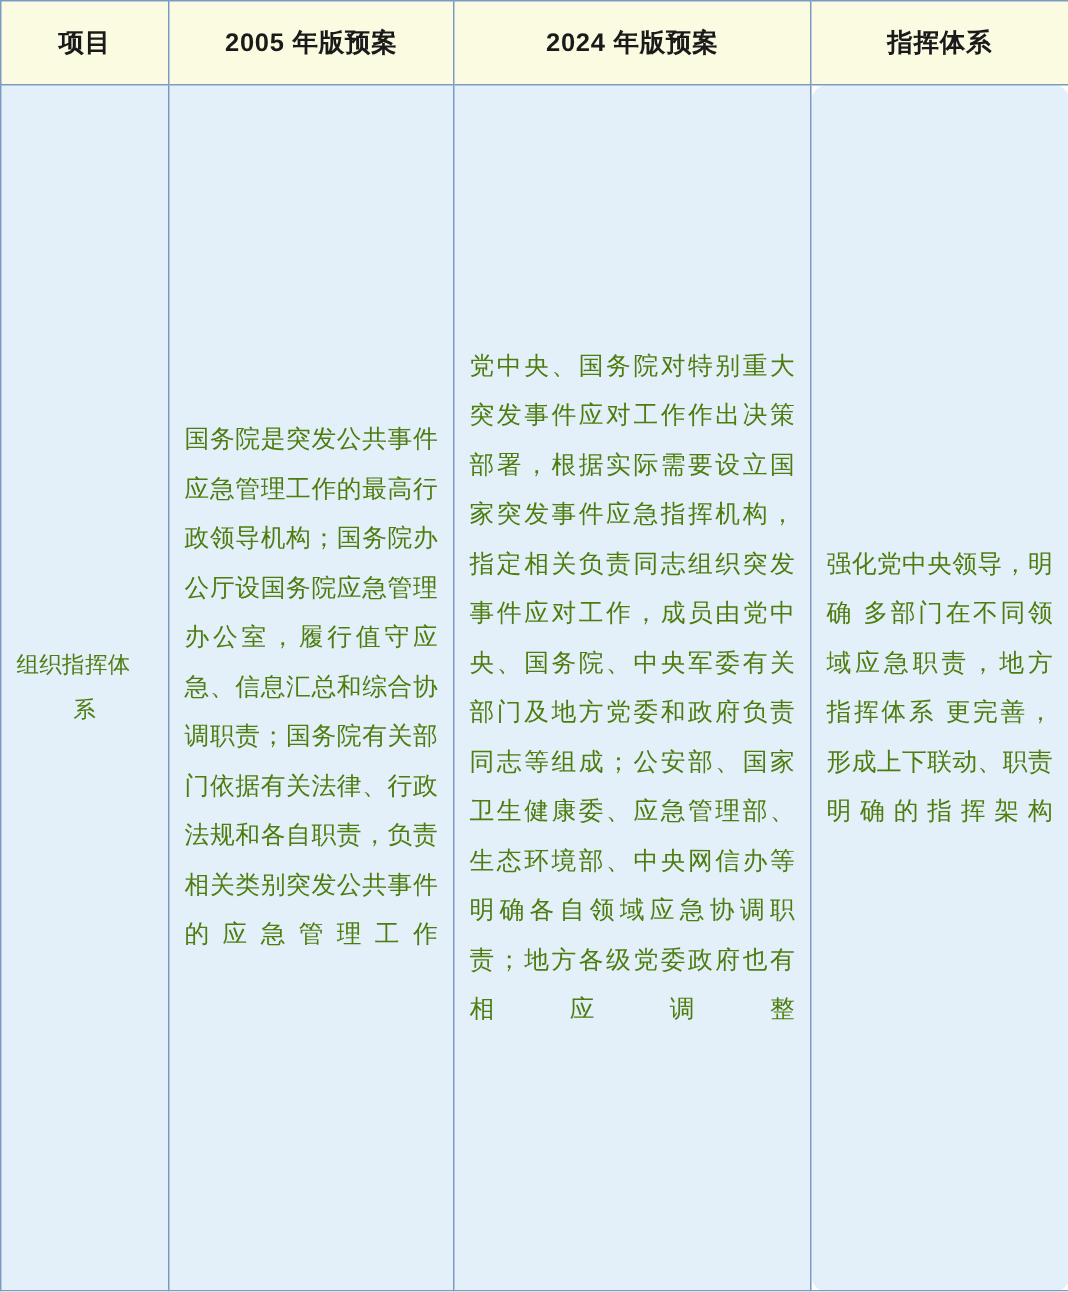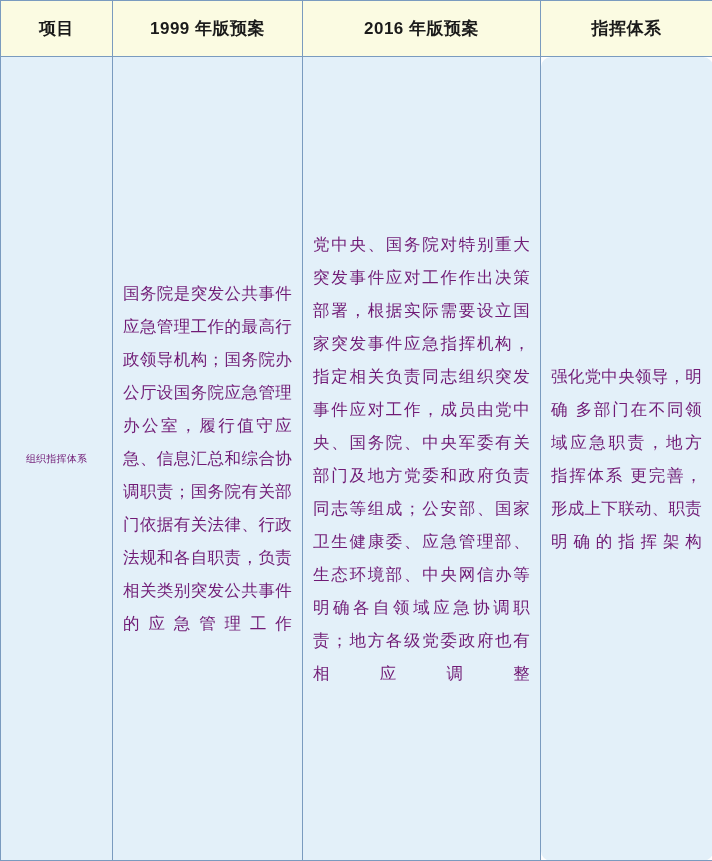--- a/index.html
+++ b/index.html
@@ -35,31 +35,31 @@
     background: #fbfbe2;
     color: #1a1a1a;
     font-size: 17px;
     font-weight: bold;
     text-align: center;
     height: 56px;
     letter-spacing: 0.5px;
   }
   tbody td {
     background: #e3f0f9;
-    color: #701a75;
+    color: #4d7c0f;
     font-size: 16.5px;
     line-height: 2.0;
     text-align: justify;
     text-align-last: justify;
     letter-spacing: 0.2px;
   }
   td.col-item {
-    text-align: right;
+    text-align: left;
     text-align-last: center;
-    font-size: 10px;
+    font-size: 15px;
     line-height: 2.0;
     vertical-align: middle;
   }
   td.col-old, td.col-new {
     vertical-align: middle;
   }
   td.col-change {
     vertical-align: middle;
     border-radius: 10px;
   }
@@ -78,22 +78,22 @@
   <table class="compare">
     <colgroup>
       <col class="c1">
       <col class="c2">
       <col class="c3">
       <col class="c4">
     </colgroup>
     <thead>
       <tr>
         <th>项目</th>
-        <th>1999 年版预案</th>
-        <th>2016 年版预案</th>
+        <th>2005 年版预案</th>
+        <th>2024 年版预案</th>
         <th>指挥体系</th>
       </tr>
     </thead>
     <tbody>
       <tr>
         <td class="col-item">
           <span class="cell-text">组织指挥体系</span>
         </td>
         <td class="col-old">
           <span class="cell-text">国务院是突发公共事件应急管理工作的最高行政领导机构；国务院办公厅设国务院应急管理办公室，履行值守应急、信息汇总和综合协调职责；国务院有关部门依据有关法律、行政法规和各自职责，负责相关类别突发公共事件的应急管理工作</span>

